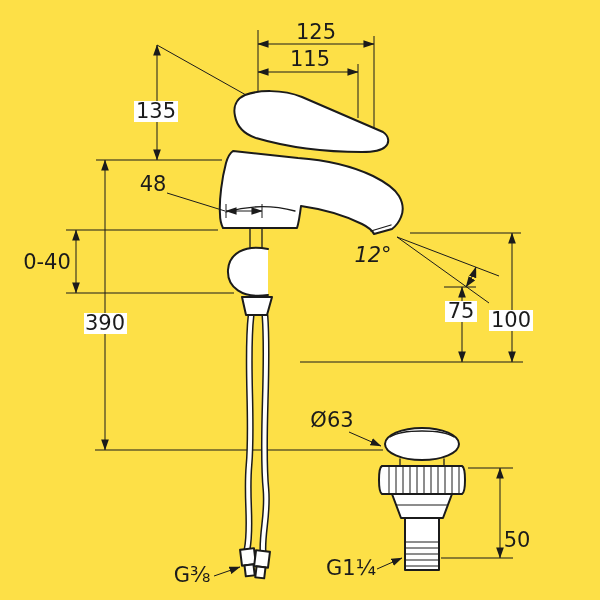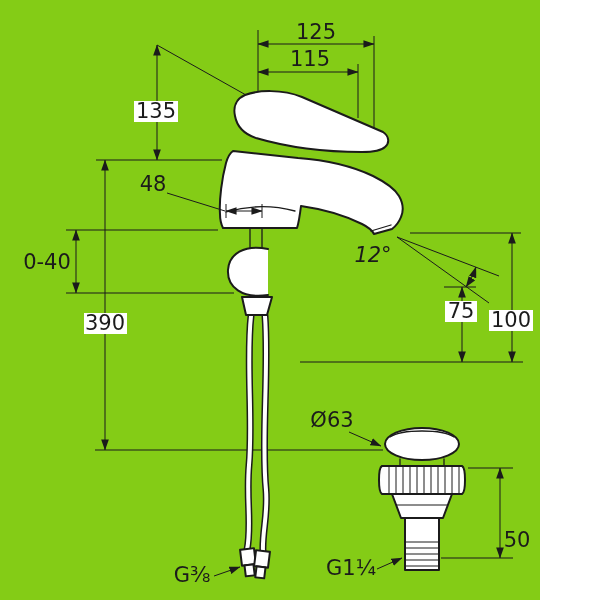--- a/index.html
+++ b/index.html
@@ -1,16 +1,16 @@
 <!DOCTYPE html>
 <html><head>
 <meta charset="utf-8">
 <style>
   html,body{margin:0;padding:0;background:#ffffff;}
-  .page{width:540px;height:600px;position:relative;background:#84cc16;overflow:hidden;}
+  .page{width:600px;height:600px;position:relative;background:#fde047;overflow:hidden;}
   svg{display:block;}
   .dim{stroke:#1b1b1b;stroke-width:1;fill:none;}
   .ext{stroke:#1b1b1b;stroke-width:1;fill:none;}
   .obj{stroke:#1b1b1b;stroke-width:2;fill:#ffffff;stroke-linejoin:round;stroke-linecap:round;}
   .objline{stroke:#1b1b1b;stroke-width:1.3;fill:none;stroke-linecap:round;}
   .thin{stroke:#1b1b1b;stroke-width:1;fill:none;}
   .hose-outer{stroke:#1b1b1b;stroke-width:7;fill:none;stroke-linecap:round;}
   .hose-inner{stroke:#ffffff;stroke-width:4;fill:none;stroke-linecap:round;}
   .lbl{font-family:"DejaVu Sans",sans-serif;font-size:21px;fill:#1b1b1b;}
   .lbl-i{font-style:italic;}

